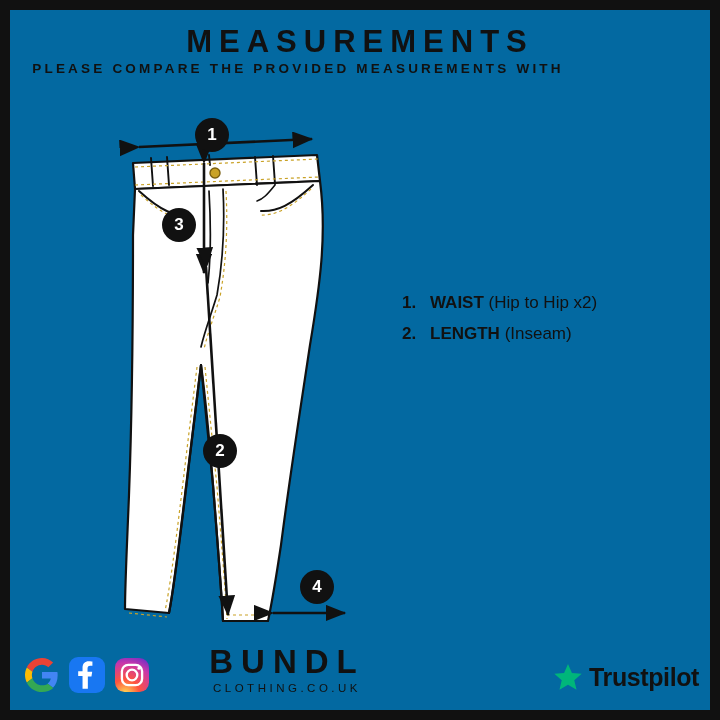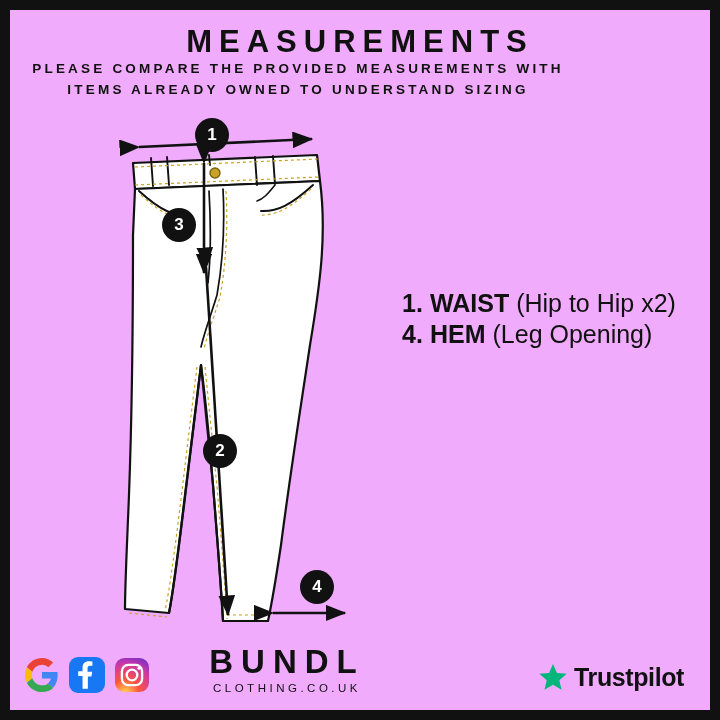--- a/index.html
+++ b/index.html
@@ -7,21 +7,21 @@
     padding: 0;
     background: #fff;
   }
   body {
     font-family: "Liberation Sans", sans-serif;
   }
   #page {
     position: relative;
     width: 720px;
     height: 720px;
-    background: #f0abfc;
+    background: #0369a1;
     box-sizing: border-box;
     border: 10px solid #111111;
     overflow: hidden;
   }
   .inner {
     position: absolute;
     left: 0; top: 0;
     width: 700px;
     height: 700px;
   }
@@ -86,21 +86,21 @@
     left: 392px;
     top: 278px;
     width: 290px;
   }
   #legend ol {
     margin: 0;
     padding: 0;
     list-style: none;
   }
   #legend li {
-    font-size: 25px;
+    font-size: 17px;
     color: #111;
     line-height: 30.5px;
     white-space: nowrap;
   }
   #legend li .num {
     display: inline-block;
     width: 28px;
     font-weight: bold;
     text-align: left;
   }
@@ -152,21 +152,21 @@
   }
   #brand .domain {
     font-size: 11.5px;
     font-weight: normal;
     letter-spacing: 3.5px;
     color: #111;
     line-height: 16px;
   }
   #trustpilot {
     position: absolute;
-    right: 26px;
+    right: 11px;
     bottom: 18px;
     display: flex;
     align-items: center;
     gap: 6px;
   }
   #trustpilot .tp-text {
     font-size: 25px;
     font-weight: bold;
     color: #111;
     letter-spacing: -0.4px;
@@ -174,21 +174,20 @@
 </style>
 </head>
 <body>
 
 <div id="page">
   <div class="inner">
 
     <div id="title">MEASUREMENTS</div>
     <div id="subtitle">
       <span>PLEASE COMPARE THE PROVIDED MEASUREMENTS WITH</span>
-      <span class="l2">ITEMS ALREADY OWNED TO UNDERSTAND SIZING</span>
     </div>
 
     <div id="diagram">
       <svg width="310" height="520" viewBox="0 0 310 520">
         <g fill="#ffffff" stroke="#111111" stroke-width="2.2" stroke-linejoin="round" stroke-linecap="round">
 
           <path d="M28 48 L212 40 L215 66 L30 74 Z"></path>
 
           <path d="M30 74
                    L215 66
@@ -271,21 +270,21 @@
     <div class="badge" id="badge-3">3</div>
     <div class="badge" id="badge-2">2</div>
     <div class="badge" id="badge-4">4</div>
 
     <div id="legend">
       <ol>
         <li>
           <span class="num">1.</span><span class="term">WAIST</span> <span class="desc">(Hip to Hip x2)</span>
         </li>
         <li>
-          <span class="num">4.</span><span class="term">HEM</span> <span class="desc">(Leg Opening)</span>
+          <span class="num">2.</span><span class="term">LENGTH</span> <span class="desc">(Inseam)</span>
         </li>
       </ol>
     </div>
 
     <div id="footer">
 
       <div id="social">
         <span class="social-ic">
           <svg width="34" height="34" viewBox="0 0 48 48">
             <path fill="#EA4335" d="M24 9.5c3.5 0 6.6 1.2 9 3.6l6.7-6.7C35.6 2.5 30.2 0 24 0 14.6 0 6.5 5.4 2.6 13.2l7.9 6.1C12.3 13.6 17.7 9.5 24 9.5z"></path>

